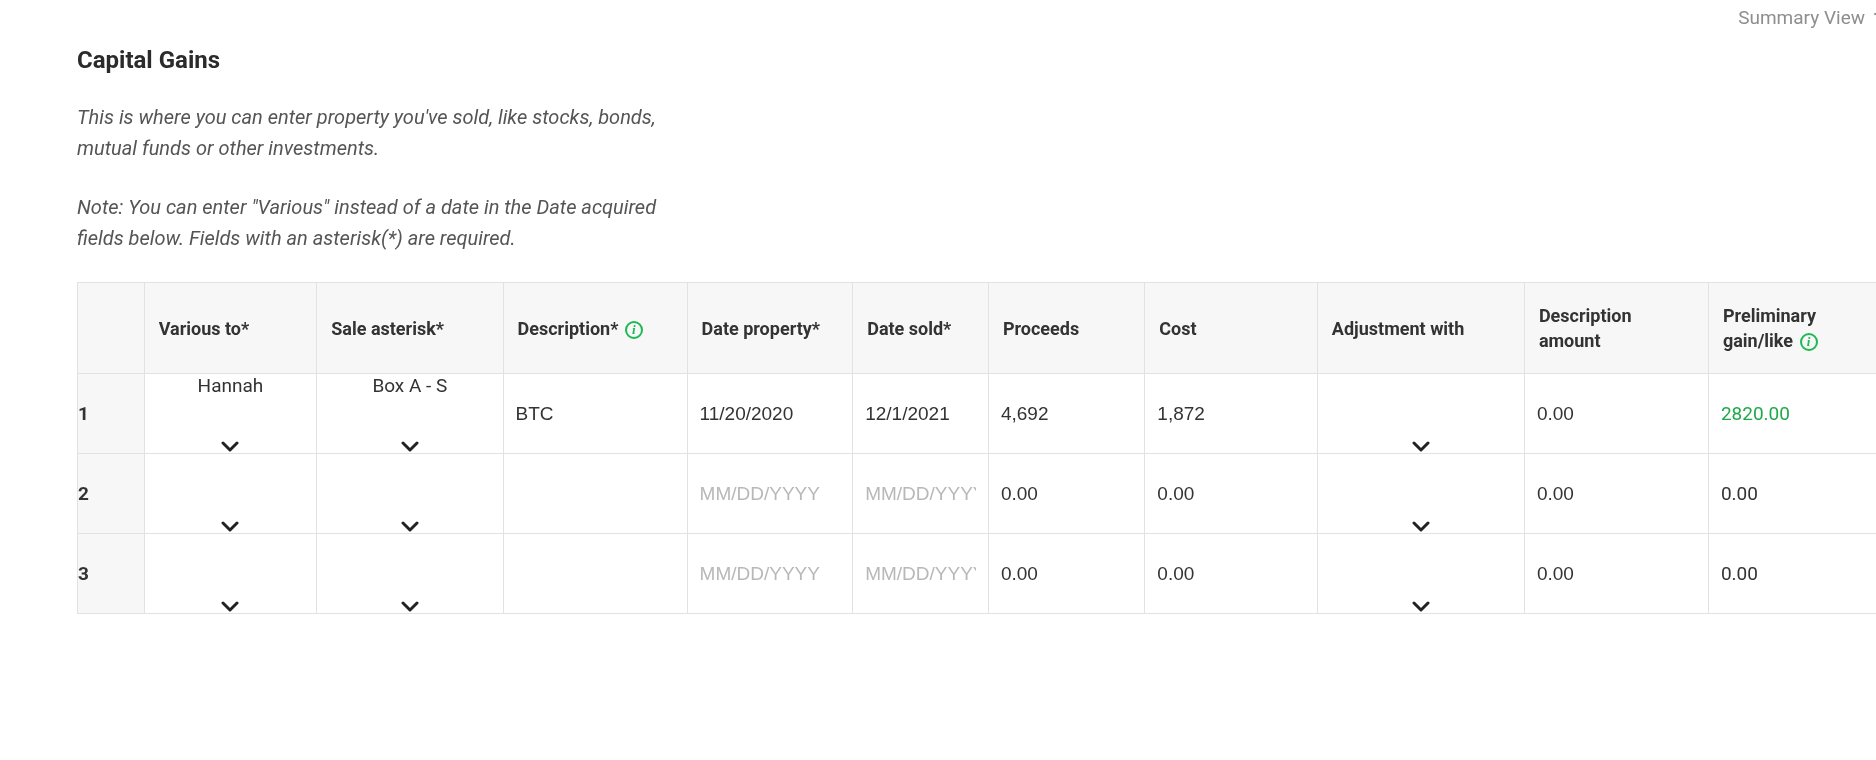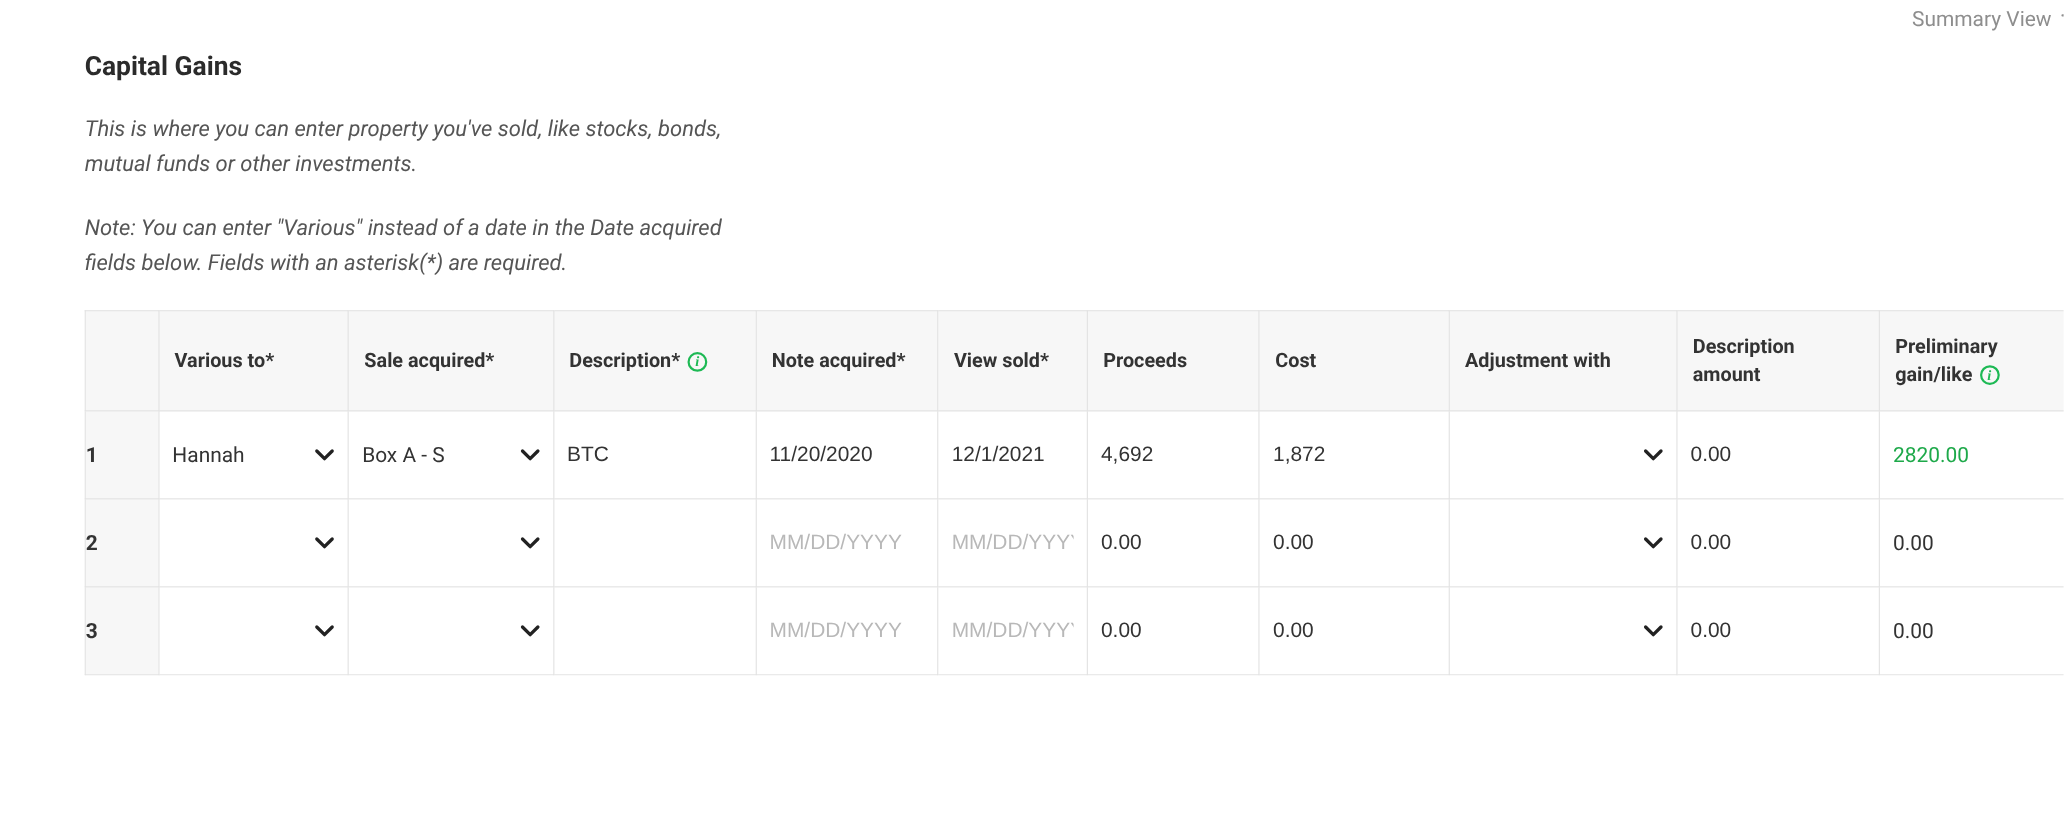--- a/index.html
+++ b/index.html
@@ -119,20 +119,21 @@
     color: #333;
     background: transparent;
     padding: 0;
   }
   .cell.text-input input::placeholder {
     color: #b8b8b8;
   }
   .cell.select {
     justify-content: space-between;
     cursor: pointer;
+    flex-direction: column;
   }
   .cell.select .sel-label {
     white-space: nowrap;
     overflow: hidden;
   }
   .cell.select.right { justify-content: flex-end; }
   .chev {
     display: inline-block;
     flex-shrink: 0;
   }
@@ -172,27 +173,27 @@
         <col class="c-proc">
         <col class="c-cost">
       <col class="c-adjc">
         <col class="c-adja">
         <col class="c-prelim">
     </colgroup>
     <thead>
       <tr>
         <th></th>
         <th><span class="hd">Various to*</span></th>
-        <th><span class="hd">Sale acquired*</span></th>
+        <th><span class="hd">Sale asterisk*</span></th>
         <th>
           <span class="hd">Description*</span>
           <span class="info-icon">i</span>
         </th>
-        <th><span class="hd">Note acquired*</span></th>
-        <th><span class="hd">View sold*</span></th>
+        <th><span class="hd">Date property*</span></th>
+        <th><span class="hd">Date sold*</span></th>
         <th><span class="hd">Proceeds</span></th>
         <th><span class="hd">Cost</span></th>
         <th><span class="hd">Adjustment with</span></th>
         <th><span class="hd">Description amount</span></th>
         <th>
           <span class="hd">Preliminary gain/like</span>
           <span class="info-icon">i</span>
         </th>
       </tr>
     </thead>

